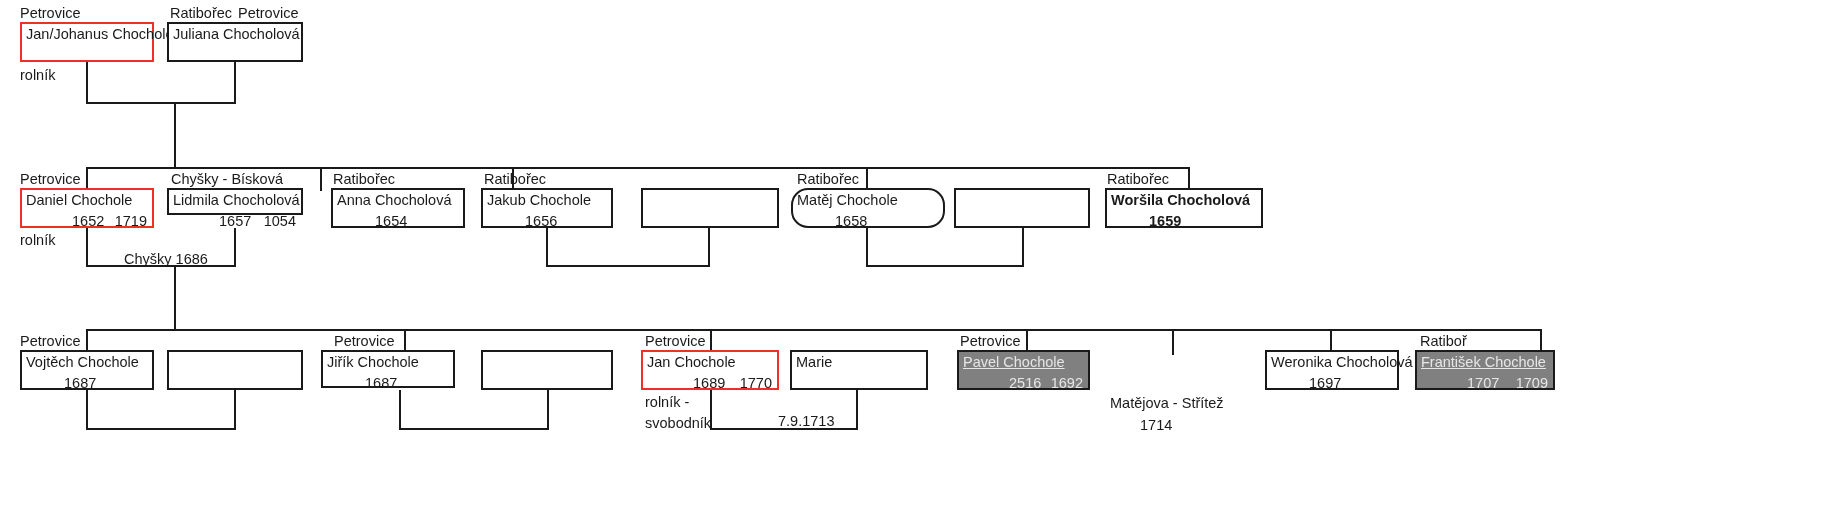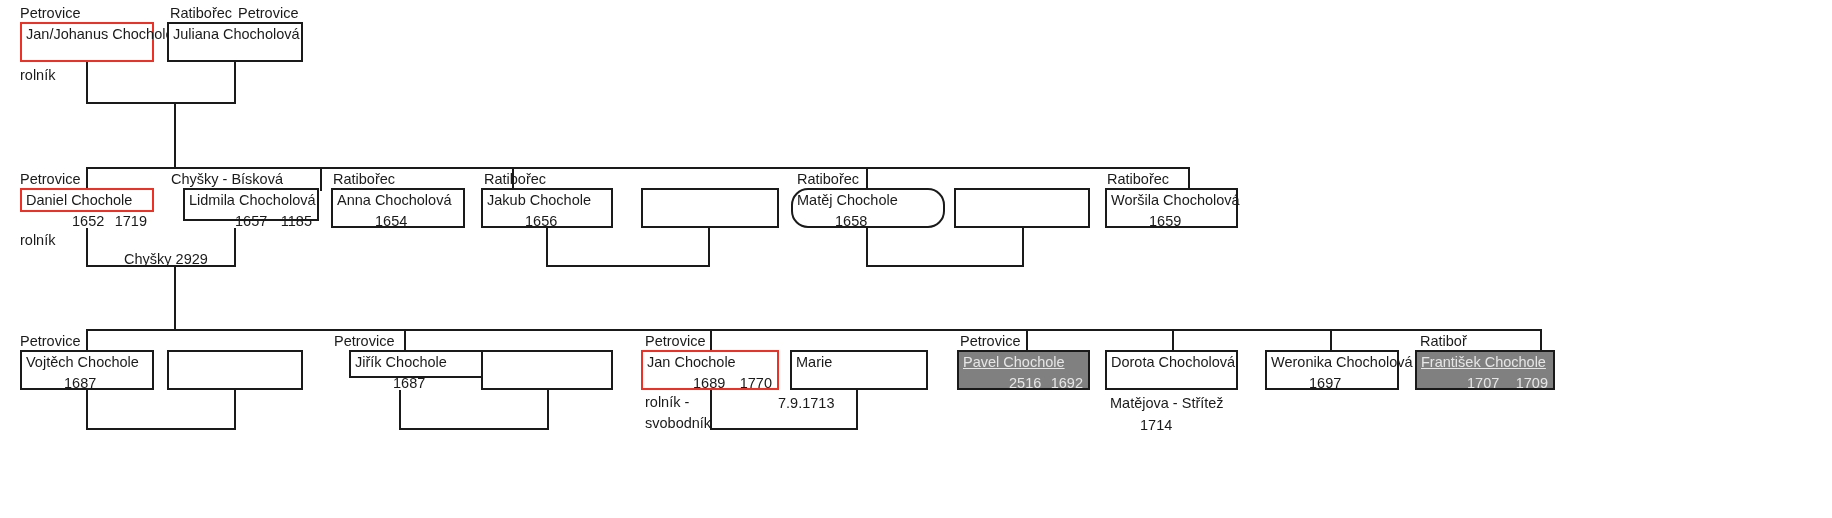--- a/index.html
+++ b/index.html
@@ -117,30 +117,30 @@
   <div class="vline" style="left:866px; top:167px; height:24px;"></div>
   <div class="vline" style="left:1188px; top:167px; height:24px;"></div>
 
   <div class="place" style="left:20px; top:172px;">Petrovice</div>
   <div class="place" style="left:171px; top:172px;">Chyšky - Bísková</div>
   <div class="place" style="left:333px; top:172px;">Ratibořec</div>
   <div class="place" style="left:484px; top:172px;">Ratibořec</div>
   <div class="place" style="left:797px; top:172px;">Ratibořec</div>
   <div class="place" style="left:1107px; top:172px;">Ratibořec</div>
 
-  <div class="pbox red" style="left:20px; top:188px; width:134px; height:24px;padding-left:47px;">
+  <div class="pbox red" style="left:20px; top:188px; width:134px; height:40px;padding-left:47px;">
     <div class="nm">Daniel Chochole</div>
     <div class="yb y1">1652</div>
     <div class="yb y2">1719</div>
   </div>
 
-  <div class="pbox" style="left:167px; top:188px; width:136px; height:33px;margin-left:16px;">
+  <div class="pbox" style="left:167px; top:188px; width:136px; height:27px;">
     <div class="nm">Lidmila Chocholová</div>
     <div class="yb y1">1657</div>
-    <div class="yb y2">1185</div>
+    <div class="yb y2">1054</div>
   </div>
 
   <div class="pbox" style="left:331px; top:188px; width:134px; height:40px;">
     <div class="nm">Anna Chocholová</div>
     <div class="yb solo">1654</div>
   </div>
 
   <div class="pbox" style="left:481px; top:188px; width:132px; height:40px;">
     <div class="nm">Jakub Chochole</div>
     <div class="yb solo">1656</div>
@@ -152,29 +152,29 @@
 
   <div class="pbox" style="left:791px; top:188px; width:154px; height:40px;border-radius:17px;">
     <div class="nm">Matěj Chochole</div>
     <div class="yb solo">1658</div>
   </div>
 
   <div class="pbox" style="left:954px; top:188px; width:136px; height:40px;">
     <div class="nm"></div>
   </div>
 
-  <div class="pbox" style="left:1105px; top:188px; width:133px; height:40px;">
+  <div class="pbox" style="left:1105px; top:188px; width:158px; height:40px;font-weight:bold;">
     <div class="nm">Woršila Chocholová</div>
     <div class="yb solo">1659</div>
   </div>
 
   <div class="note" style="left:20px; top:233px;">rolník</div>
 
   <div class="cbox notop" style="left:86px; top:228px; width:150px; height:39px;"></div>
-  <div class="ctext" style="left:124px; top:252px;">Chyšky 2929</div>
+  <div class="ctext" style="left:124px; top:252px;">Chyšky 1686</div>
 
   <div class="cbox notop" style="left:546px; top:228px; width:164px; height:39px;"></div>
   <div class="cbox notop" style="left:866px; top:228px; width:158px; height:39px;"></div>
 
   <div class="vline" style="left:174px; top:267px; height:63px;"></div>
 
   <div class="hline" style="left:86px; top:329px; width:1456px;"></div>
   <div class="vline" style="left:86px; top:329px; height:26px;"></div>
   <div class="vline" style="left:404px; top:329px; height:26px;"></div>
   <div class="vline" style="left:710px; top:329px; height:26px;"></div>
@@ -191,21 +191,21 @@
 
   <div class="pbox" style="left:20px; top:350px; width:134px; height:40px;padding-left:37px;">
     <div class="nm">Vojtěch Chochole</div>
     <div class="yb solo">1687</div>
   </div>
 
   <div class="pbox" style="left:167px; top:350px; width:136px; height:40px;">
     <div class="nm"></div>
   </div>
 
-  <div class="pbox" style="left:349px; top:350px; width:134px; height:28px;">
+  <div class="pbox" style="left:321px; top:350px; width:134px; height:38px;">
     <div class="nm">Jiřík Chochole</div>
     <div class="yb solo">1687</div>
   </div>
 
   <div class="pbox" style="left:481px; top:350px; width:132px; height:40px;">
     <div class="nm"></div>
   </div>
 
   <div class="pbox red" style="left:641px; top:350px; width:138px; height:40px;">
     <div class="nm">Jan Chochole</div>
@@ -216,40 +216,37 @@
   <div class="pbox" style="left:790px; top:350px; width:138px; height:40px;">
     <div class="nm">Marie</div>
   </div>
 
   <div class="pbox gray" style="left:957px; top:350px; width:133px; height:40px;">
     <div class="nm">Pavel Chochole</div>
     <div class="yb y1">2516</div>
     <div class="yb y2">1692</div>
   </div>
 
-  <div class="pbox" style="left:1105px; top:350px; width:133px; height:40px;">
-    <div class="nm">Dorota Chocholová</div>
-  </div>
 
   <div class="pbox" style="left:1265px; top:350px; width:134px; height:40px;">
     <div class="nm">Weronika Chocholová</div>
     <div class="yb solo">1697</div>
   </div>
 
   <div class="pbox gray" style="left:1415px; top:350px; width:140px; height:40px;">
     <div class="nm">František Chochole</div>
     <div class="yb y1">1707</div>
     <div class="yb y2">1709</div>
   </div>
 
   <div class="cbox notop" style="left:86px; top:390px; width:150px; height:40px;"></div>
   <div class="cbox notop" style="left:399px; top:390px; width:150px; height:40px;"></div>
 
   <div class="cbox notop" style="left:710px; top:390px; width:148px; height:40px;"></div>
-  <div class="ctext" style="left:778px; top:396px;text-align:center;">7.9.1713</div>
+  <div class="ctext" style="left:778px; top:414px;text-align:center;">7.9.1713</div>
 
   <div class="note" style="left:645px; top:395px;">rolník -</div>
   <div class="note" style="left:645px; top:416px;">svobodník</div>
 
   <div class="ctext" style="left:1110px; top:396px;">Matějova - Střítež</div>
   <div class="ctext" style="left:1140px; top:418px;">1714</div>
 
 </div>
 
 </body></html>

